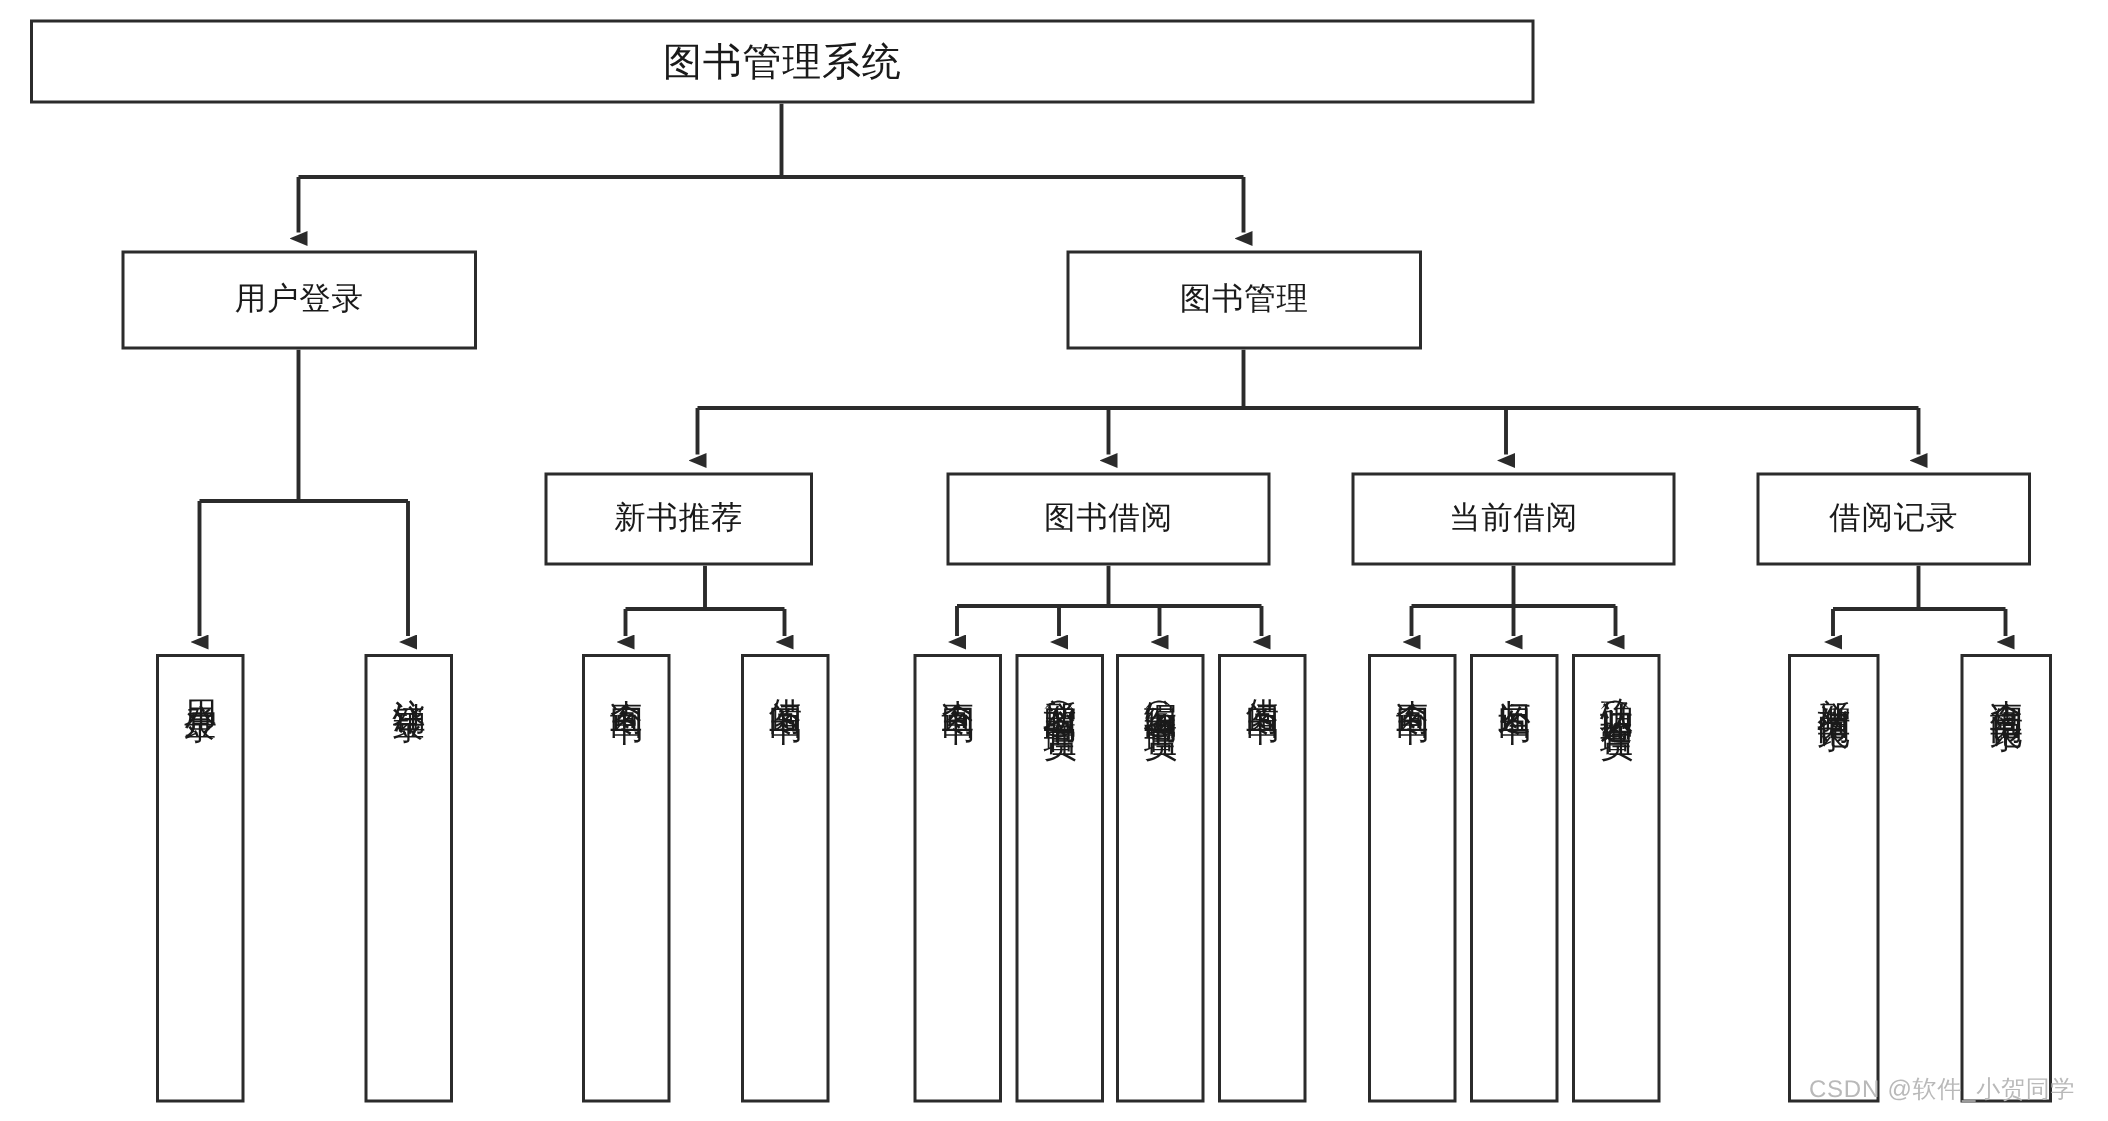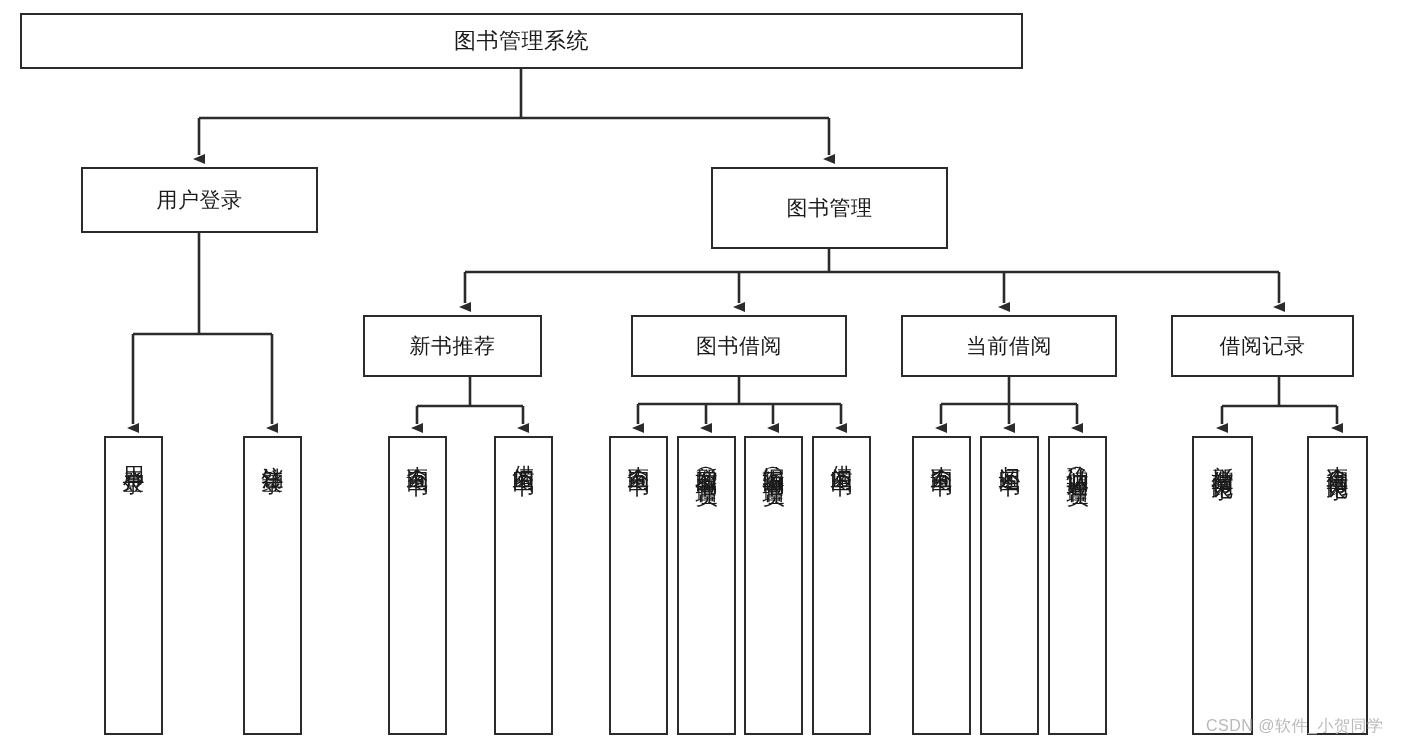--- a/index.html
+++ b/index.html
@@ -50,21 +50,21 @@
   }
   .node.vertical .node-label {
     writing-mode: vertical-rl;
     text-orientation: upright;
     font-size: 22px;
     letter-spacing: 3px;
     line-height: 1.1;
     margin: 0 auto;
   }
   .node.root .node-label {
-    font-size: 22px;
+    font-size: 26px;
   }
   #watermark {
     position: absolute;
     left: 1196px;
     top: 716px;
     font-size: 16px;
     color: #b9b9b9;
     white-space: nowrap;
     letter-spacing: 0.5px;
     margin-left: 10px;
@@ -127,21 +127,21 @@
     </g>
   </svg>
 
   <div class="node horizontal root" style="left:20px; top:13px; width:1003px; height:56px;">
     <span class="node-label">图书管理系统</span>
   </div>
 
   <div class="node horizontal" style="left:81px; top:167px; width:237px; height:66px;">
     <span class="node-label">用户登录</span>
   </div>
-  <div class="node horizontal" style="left:711px; top:167px; width:237px; height:82px;">
+  <div class="node horizontal" style="left:711px; top:167px; width:237px; height:66px;">
     <span class="node-label">图书管理</span>
   </div>
 
   <div class="node horizontal" style="left:363px; top:315px; width:179px; height:62px;">
     <span class="node-label">新书推荐</span>
   </div>
   <div class="node horizontal" style="left:631px; top:315px; width:216px; height:62px;">
     <span class="node-label">图书借阅</span>
   </div>
   <div class="node horizontal" style="left:901px; top:315px; width:216px; height:62px;">

